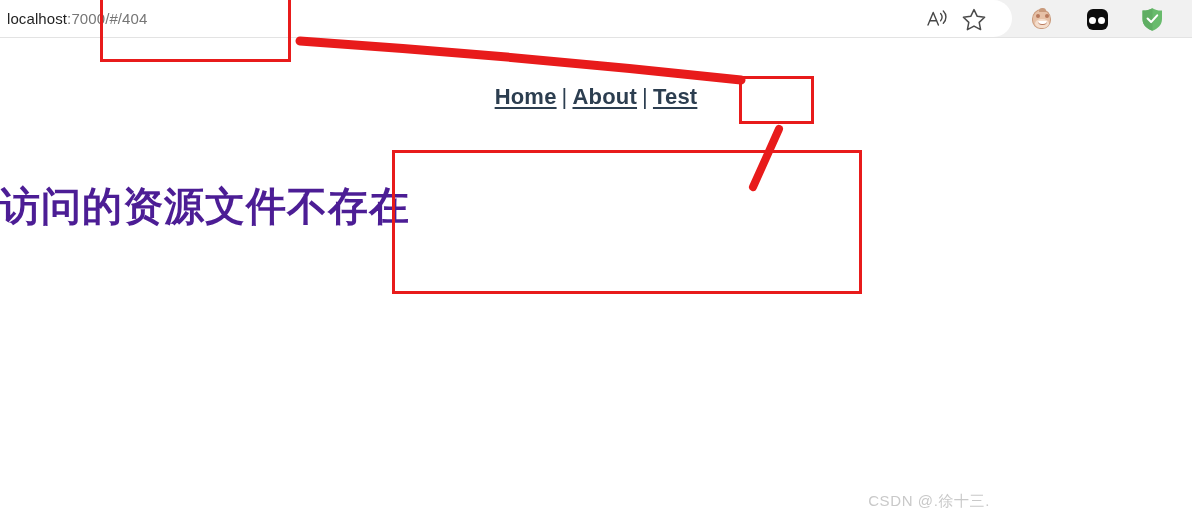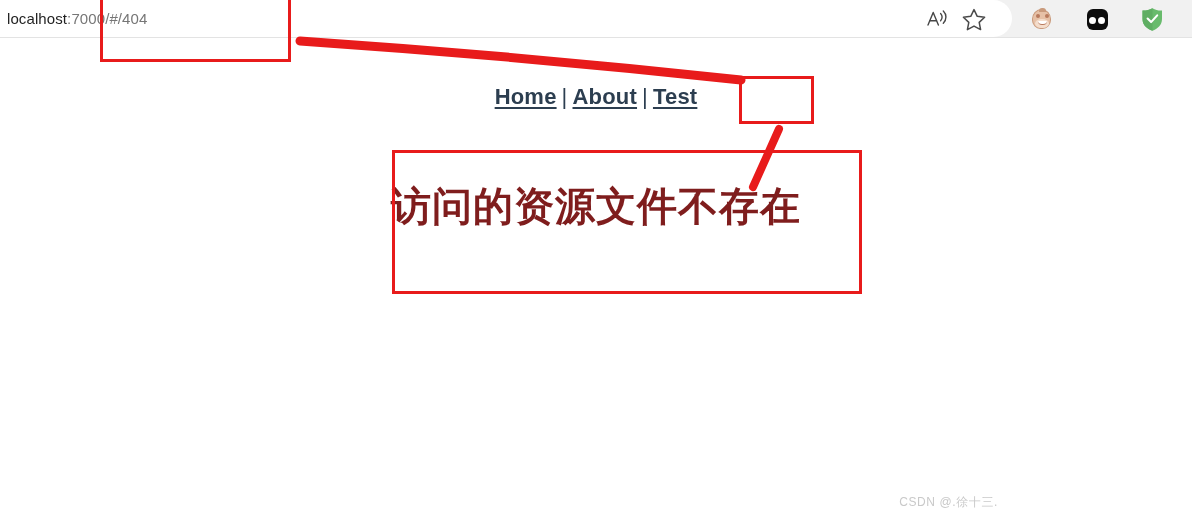--- a/index.html
+++ b/index.html
@@ -160,33 +160,32 @@
     color: #2c3e50;
     font-weight: normal;
     padding: 0 5px;
   }
 
   #error-message {
     position: absolute;
     left: 0;
     top: 140px;
     width: 1192px;
-    text-align: center;
     font-size: 40px;
     font-weight: bold;
-    color: #7f1d1d;
+    color: #4c1d95;
     letter-spacing: 1px;
     font-family: "DejaVu Sans", "Liberation Sans", sans-serif;
   }
 
   #csdn-watermark {
     position: absolute;
-    right: 14px;
+    right: 22px;
     bottom: 11px;
-    font-size: 12px;
+    font-size: 15px;
     color: #c9c9c9;
     letter-spacing: 0.6px;
     white-space: nowrap;
   }
 
   
   #annotation-layer {
     position: absolute;
     left: 0; top: 0;
     width: 1192px;

